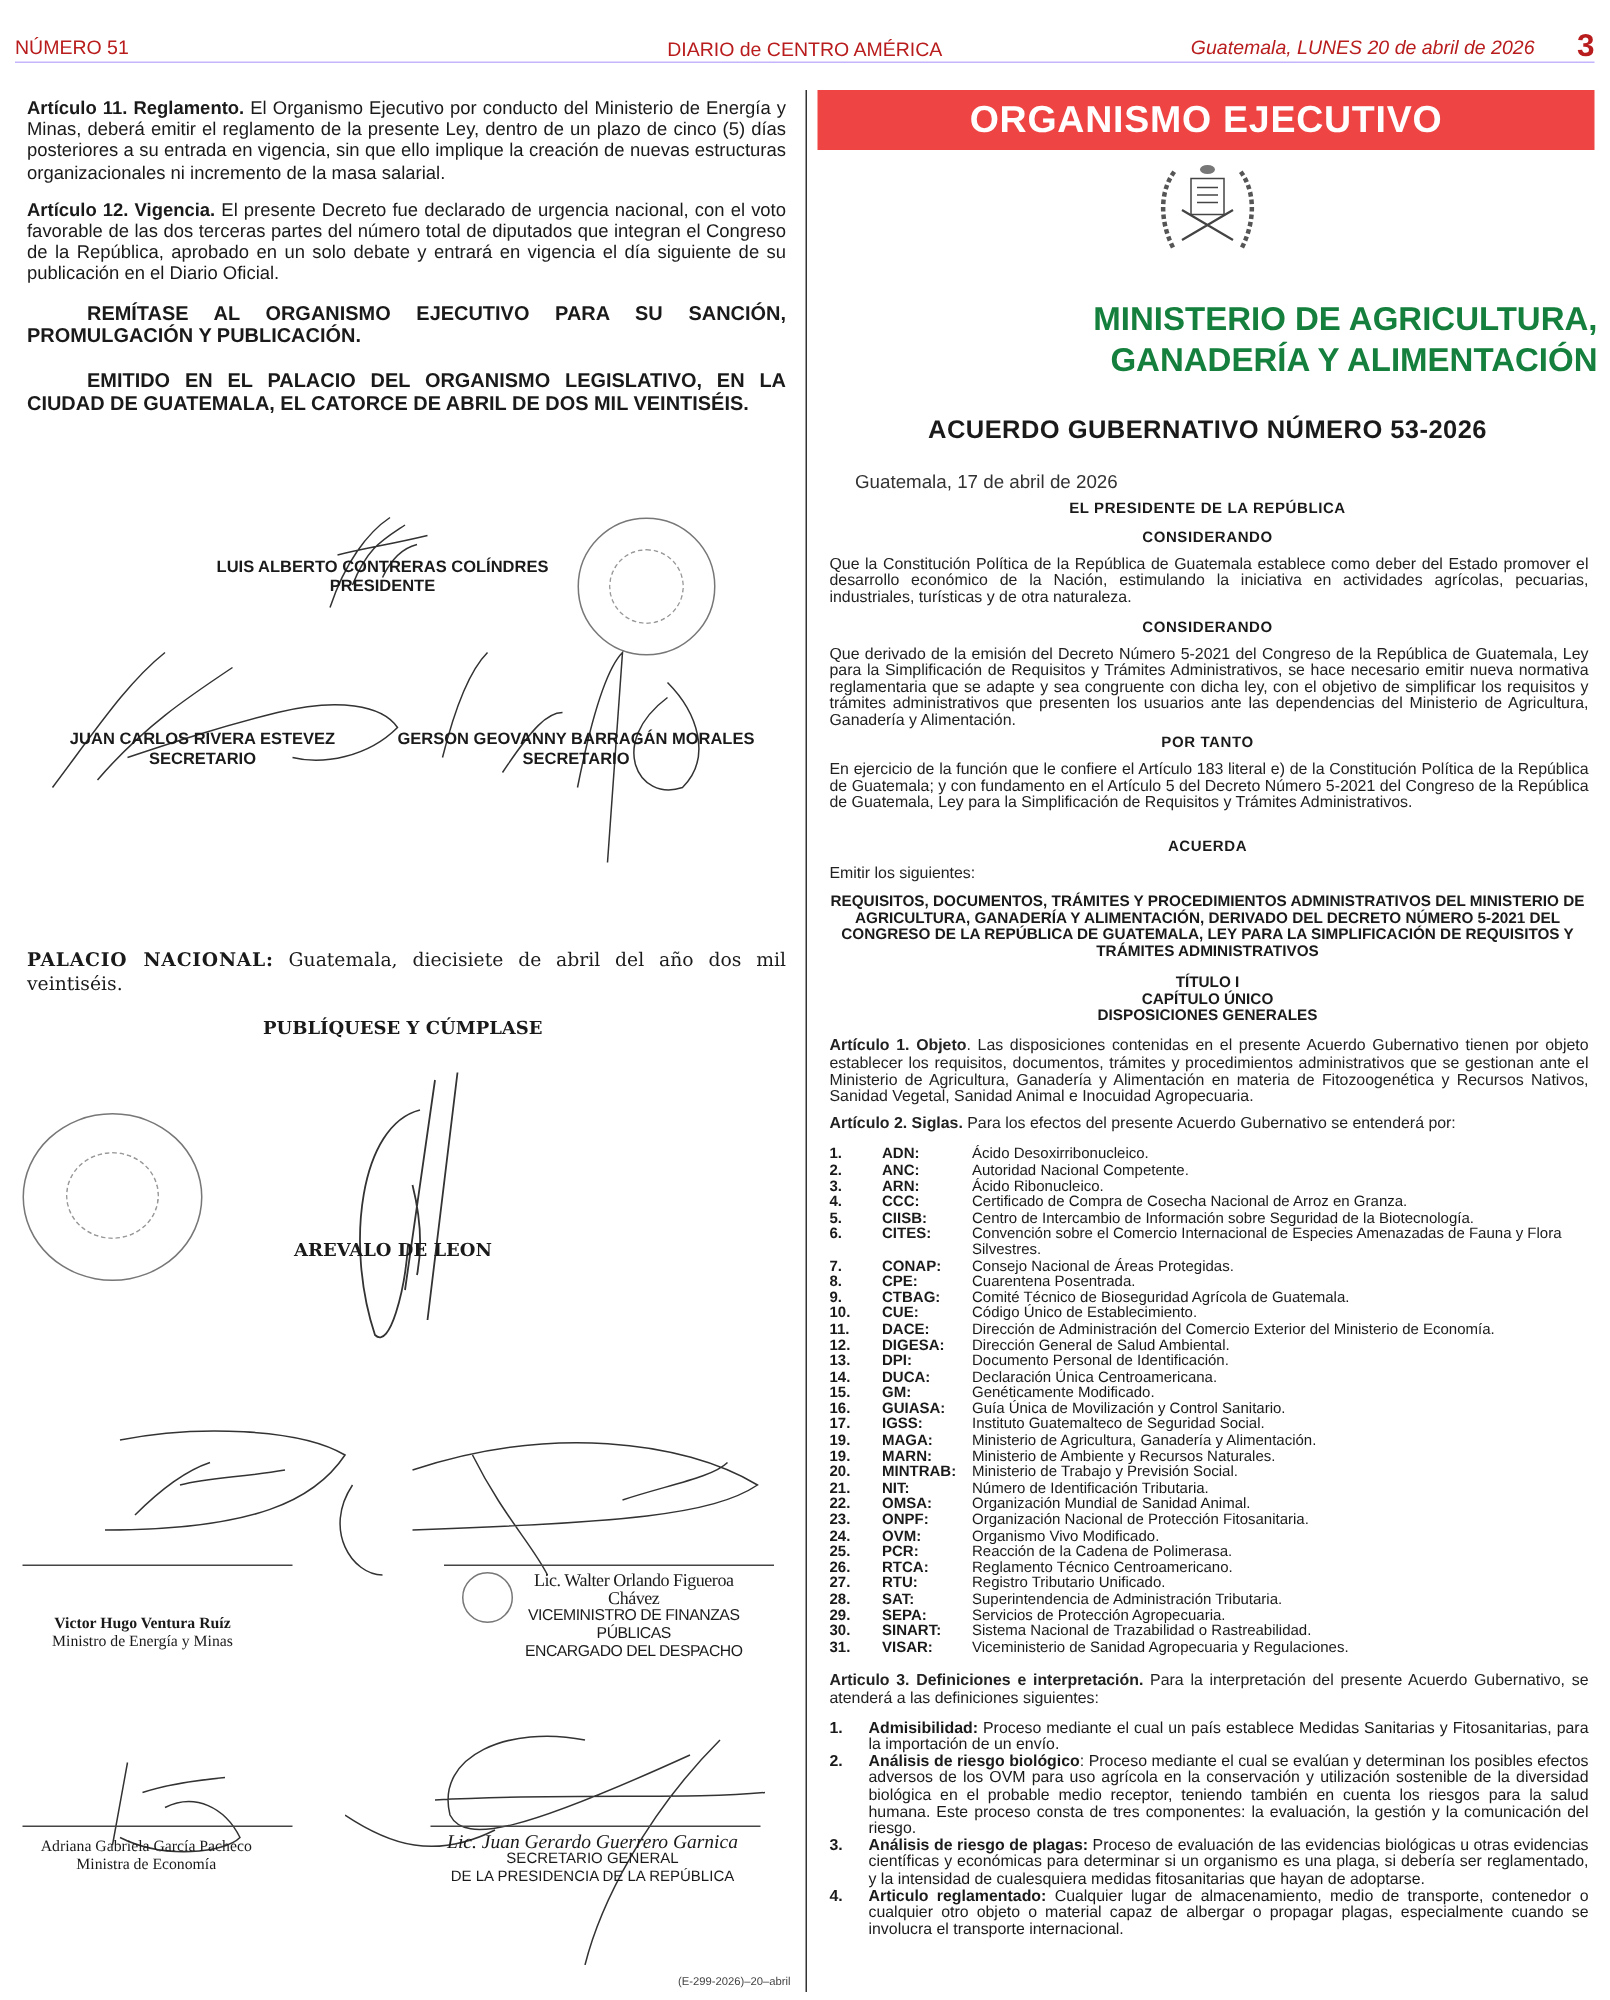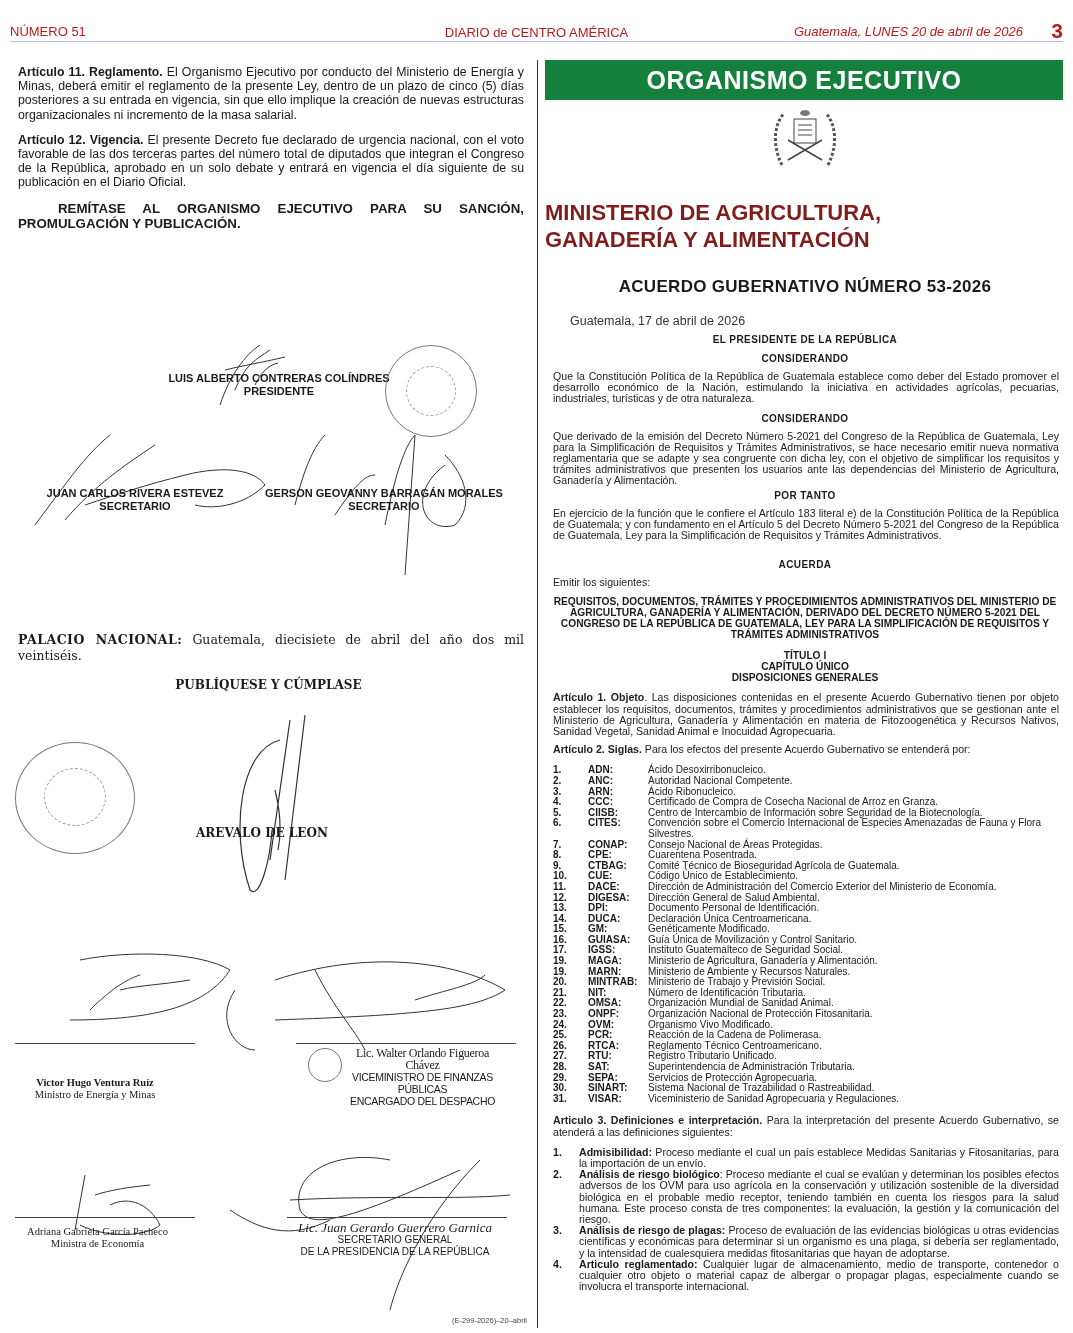--- a/index.html
+++ b/index.html
@@ -34,23 +34,23 @@
   .sigline { position: absolute; height: 1px; background: #444; }
   .narrow { font-family: "Liberation Sans", sans-serif; font-size: 10.5px; letter-spacing: -0.3px; }
 
   .seal { position: absolute; border-radius: 50%; border: 1.5px solid #777; }
   .seal-inner { position: absolute; border-radius: 50%; border: 1px dashed #999; }
 
   .ref-code { position: absolute; right: 546px; top: 1316px; font-size: 7.5px; color: #444; }
 
   
   .right { position: absolute; left: 545px; top: 60px; width: 520px; }
-  .banner { width: 518px; height: 40px; background: #15803d; color: #fff; font-weight: bold; font-size: 25px; text-align: center; line-height: 40px; letter-spacing: 0.5px; }
+  .banner { width: 518px; height: 40px; background: #ef4444; color: #fff; font-weight: bold; font-size: 25px; text-align: center; line-height: 40px; letter-spacing: 0.5px; }
   .coat { width: 70px; height: 68px; margin: 5px auto 0; position: relative; }
-  .ministry { text-align: left; font-weight: bold; font-size: 22px; line-height: 27px; margin-top: 26px; color: #7f1d1d; }
+  .ministry { text-align: right; font-weight: bold; font-size: 22px; line-height: 27px; margin-top: 26px; color: #15803d; }
   .acuerdo-title { text-align: center; font-weight: bold; font-size: 17px; margin-top: 24px; letter-spacing: 0.3px; }
   .place-date { font-size: 12.5px; color: #333; margin-top: 17px; margin-left: 25px; }
   .heading { text-align: center; font-weight: bold; font-size: 10px; letter-spacing: 0.4px; margin: 8px 0 7px; }
   .rtext { font-size: 10.6px; line-height: 11.2px; text-align: justify; margin: 0 6px 0 8px; color: #222; }
   .block-title { text-align: center; font-weight: bold; font-size: 10.2px; line-height: 10.7px; margin: 9px 8px 0; }
   .sig-list { margin: 10px 0 0 8px; font-size: 10px; line-height: 10.6px; }
   .sig-row { display: flex; }
   .sig-row .n { width: 35px; font-weight: bold; }
   .sig-row .a { width: 60px; font-weight: bold; }
   .sig-row .d { width: 395px; }
@@ -68,26 +68,27 @@
   <span class="date">Guatemala, LUNES 20 de abril de 2026</span>
   <span class="page">3</span>
 </div>
 
 <div class="col-divider"></div>
 
 <div class="left">
   <p class="para"><b>Artículo 11. Reglamento.</b><span> El  Organismo Ejecutivo por conducto del Ministerio de Energía y Minas, deberá emitir el reglamento de la presente Ley, dentro de un plazo de cinco (5) días posteriores a su entrada en vigencia, sin que ello implique la creación de nuevas estructuras organizacionales ni incremento de la masa salarial.</span></p>
   <p class="para"><b>Artículo 12. Vigencia.</b><span> El presente Decreto fue declarado de urgencia nacional, con el voto favorable de las dos terceras partes del número total de diputados que integran el Congreso de la República, aprobado en un solo debate y entrará en vigencia el día siguiente de su publicación en el Diario Oficial.</span></p>
   <p class="caps">REMÍTASE AL ORGANISMO EJECUTIVO PARA SU SANCIÓN, PROMULGACIÓN Y PUBLICACIÓN.</p>
+  <p class="caps">EMITIDO EN EL PALACIO DEL ORGANISMO LEGISLATIVO, EN LA CIUDAD DE GUATEMALA, EL CATORCE DE ABRIL DE DOS MIL VEINTISÉIS.</p>
 </div>
 
 <svg class="scribble" style="left:200px;top:335px" width="90" height="80">
   <path d="M20 70 C30 40 45 20 60 10 M35 55 C45 30 55 25 70 15 M25 35 C45 30 60 28 85 22 M55 50 C62 35 70 30 78 28" stroke="#333" stroke-width="1" fill="none"></path>
 </svg>
-<div class="sig-block" style="left:164px;top:372px;width:230px">
+<div class="sig-block" style="left:140px;top:372px;width:230px">
   <div class="sig-name">LUIS ALBERTO CONTRERAS COLÍNDRES</div>
   <div>PRESIDENTE</div>
 </div>
 
 <div class="seal" style="left:385px;top:345px;width:92px;height:92px">
   <div class="seal-inner" style="left:20px;top:20px;width:50px;height:50px"></div>
 </div>
 
 <svg class="scribble" style="left:25px;top:425px" width="500" height="160">
   <path d="M10 100 C40 60 60 30 85 10 M40 95 C70 60 100 40 130 20 M60 80 C90 70 120 60 160 50 C200 40 230 45 240 60 C220 80 190 85 170 80" stroke="#333" stroke-width="1" fill="none"></path>

